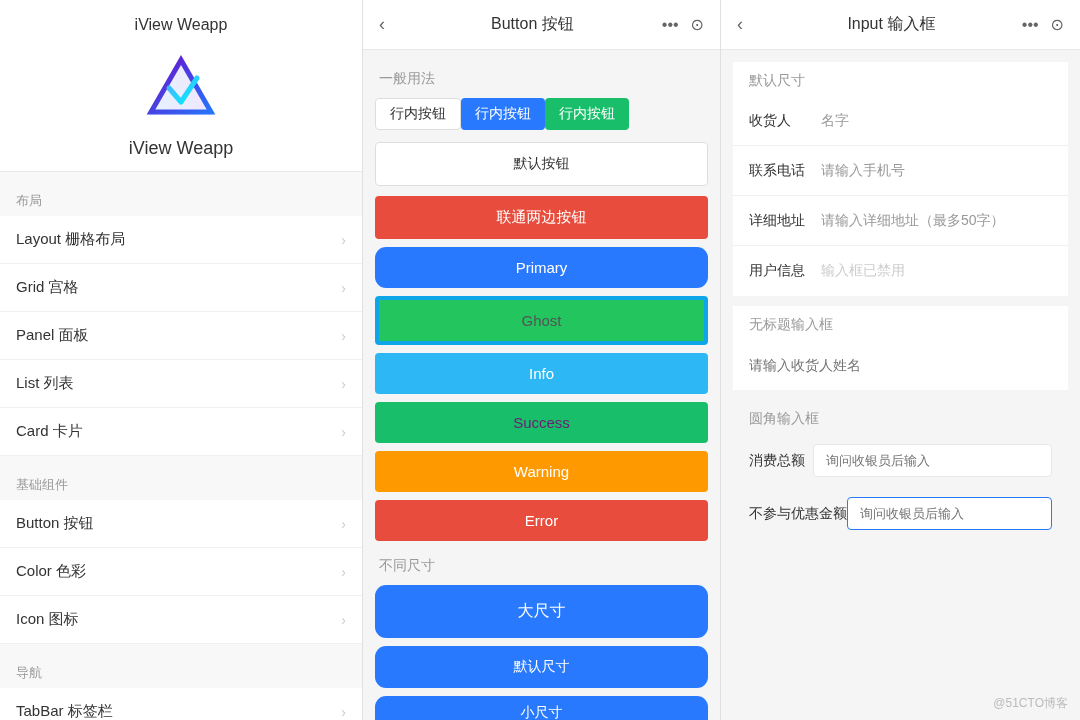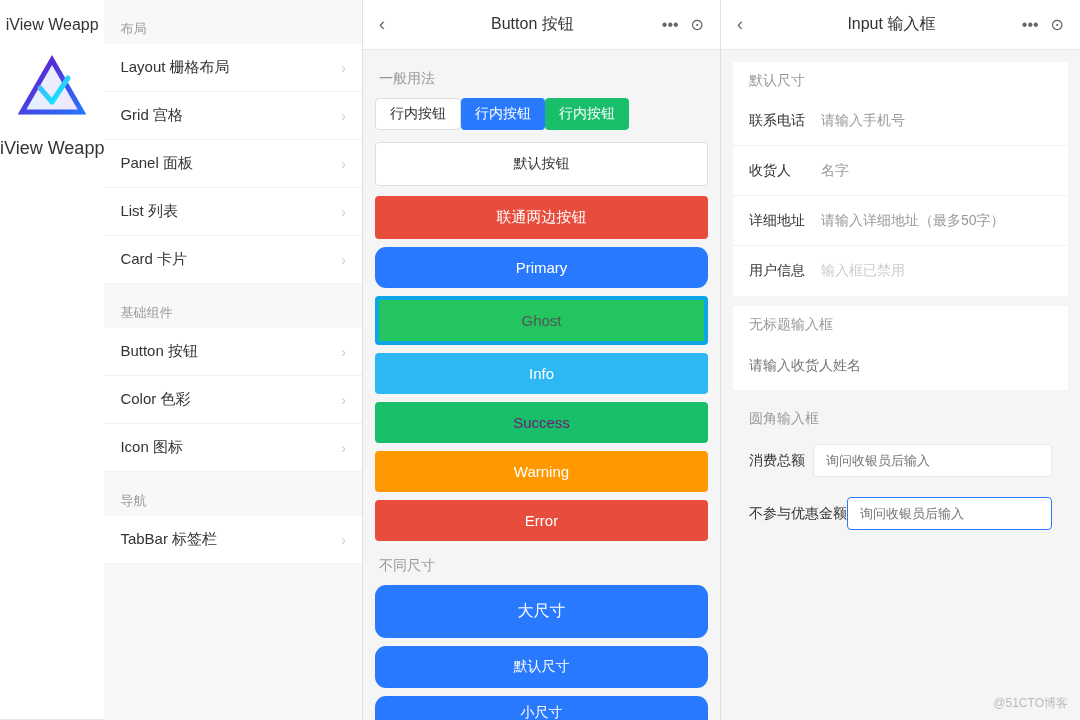--- a/index.html
+++ b/index.html
@@ -12,21 +12,21 @@
       background: #f5f5f5;
     }
 
     
     .panel-sidebar {
       width: 363px;
       height: 720px;
       background: #f8f8f8;
       border-right: 1px solid #e0e0e0;
       display: flex;
-      flex-direction: row;
+      flex-direction: column;
       overflow: hidden;
     }
 
     .sidebar-header {
       background: #fff;
       padding: 16px 0 12px;
       text-align: center;
       border-bottom: 1px solid #e8e8e8;
     }
 
@@ -473,26 +473,26 @@
     <div class="header-icons-right">
       <span class="header-icon">•••</span>
       <span class="header-icon">⊙</span>
     </div>
   </div>
 
   <div class="panel-content">
     <div class="input-section">
       <div class="input-section-title">默认尺寸</div>
       <div class="input-row">
+        <span class="input-label">收货人</span>
+        <span class="input-value">名字</span>
+      </div>
+      <div class="input-row">
         <span class="input-label">联系电话</span>
         <span class="input-value">请输入手机号</span>
-      </div>
-      <div class="input-row">
-        <span class="input-label">收货人</span>
-        <span class="input-value">名字</span>
       </div>
       <div class="input-row">
         <span class="input-label">详细地址</span>
         <span class="input-value">请输入详细地址（最多50字）</span>
       </div>
       <div class="input-row">
         <span class="input-label">用户信息</span>
         <span class="input-value disabled">输入框已禁用</span>
       </div>
     </div>

